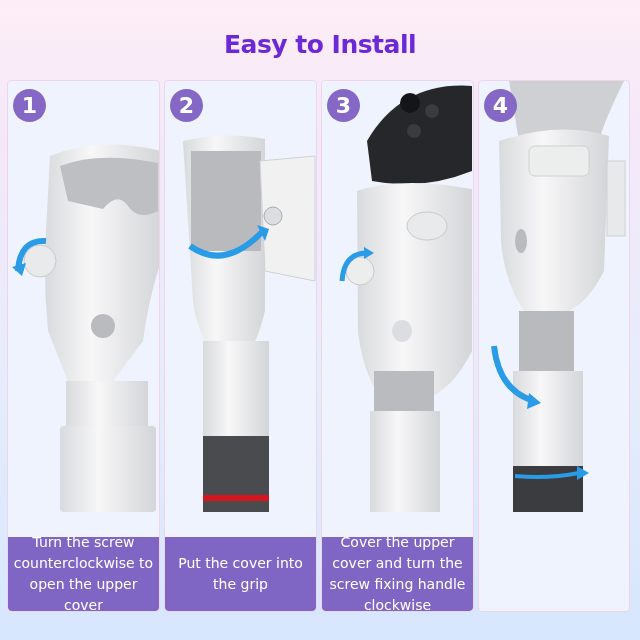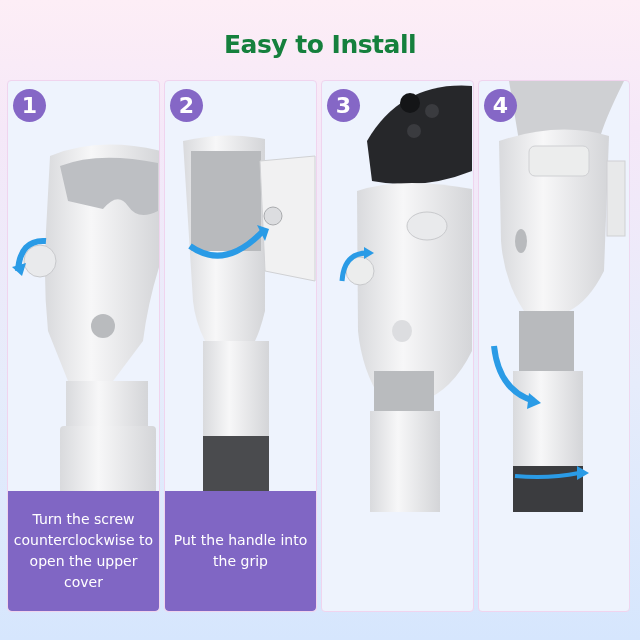--- a/index.html
+++ b/index.html
@@ -3,36 +3,36 @@
   <meta charset="utf-8">
   <style>
     html, body { margin: 0; padding: 0; }
     body {
       width: 640px; height: 640px; overflow: hidden; position: relative;
       background: linear-gradient(180deg, #fdeef6 0%, #f5e8f8 20%, #e6ecfb 60%, #d6e6fd 100%);
       font-family: "DejaVu Sans", sans-serif;
     }
     .title {
       position: absolute; top: 30px; left: 0; width: 640px; text-align: center;
-      font-size: 25px; font-weight: bold; color: #15803d; letter-spacing: -0.5px;
+      font-size: 25px; font-weight: bold; color: #6d28d9; letter-spacing: -0.5px;
     }
     .panel {
       position: absolute; top: 80px; width: 153px; height: 532px;
       border: 1px solid #f0d4ee; border-radius: 4px; box-sizing: border-box;
       background: #eef3fd; overflow: hidden;
     }
     .panel .art { position: absolute; left: 0; top: 0; width: 100%; height: 431px; overflow: hidden; }
     .badge {
       position: absolute; top: 8px; left: 5px; width: 33px; height: 33px; border-radius: 50%;
       background: #8567c6; color: #fff; font-weight: bold; font-size: 22px;
       display: flex; align-items: center; justify-content: center; z-index: 5;
       font-family: "DejaVu Sans", sans-serif;
     }
     .caption {
-      position: absolute; left: 0; bottom: 0; width: 100%; height: 120px;
+      position: absolute; left: 0; bottom: 0; width: 100%; height: 74px;
       background: #8066c4; color: #fff; border-radius: 0 0 4px 4px;
       display: flex; align-items: center; justify-content: center; text-align: center;
       font-size: 14px; line-height: 21px; padding: 0 4px; box-sizing: border-box;
       font-family: "DejaVu Sans", sans-serif;
     }
     svg { display: block; }
   </style>
 </head>
 <body>
 
@@ -78,21 +78,21 @@
       <path d="M95 80 L150 75 L150 200 L100 190 Z" fill="#f1f1f2" stroke="#d0d1d4"></path>
       <circle cx="108" cy="135" r="9" fill="#dcdde0" stroke="#a9abae"></circle>
       <path d="M25 165 Q60 190 98 150" stroke="#2a9be6" stroke-width="6" fill="none"></path>
       <polygon points="92,144 104,148 100,160" fill="#2a9be6"></polygon>
       <rect x="38" y="260" width="66" height="95" fill="url(#w2)"></rect>
       <rect x="38" y="355" width="66" height="62" fill="#4a4b4e"></rect>
       <rect x="38" y="414" width="66" height="6" fill="#d8151f"></rect>
       <rect x="38" y="420" width="66" height="11" fill="#4a4b4e"></rect>
     </svg>
   </div>
-  <div class="caption">Put the handle into the grip</div>
+  <div class="caption">Put the cover into the grip</div>
 </div>
 
 <div class="panel" style="left:321px;">
   <div class="badge">3</div>
   <div class="art">
     <svg width="153" height="431" viewBox="0 0 153 431">
       <defs>
         <linearGradient id="w3" x1="0" x2="1">
             <stop offset="0" stop-color="#d9dadd"></stop>
             <stop offset="0.4" stop-color="#f7f7f8"></stop>
@@ -106,20 +106,21 @@
       <path d="M35 110 Q80 95 150 108 L150 270 Q130 310 100 320 L60 320 Q40 290 36 250 Z" fill="url(#w3)"></path>
       <ellipse cx="105" cy="145" rx="20" ry="14" fill="#e9eaec" stroke="#c8c9cc"></ellipse>
       <ellipse cx="80" cy="250" rx="10" ry="11" fill="#dcdde0"></ellipse>
       <circle cx="38" cy="190" r="14" fill="#eceded" stroke="#c8c9cc"></circle>
       <path d="M20 200 Q22 172 45 172" stroke="#2a9be6" stroke-width="5" fill="none"></path>
       <polygon points="42,166 52,172 42,178" fill="#2a9be6"></polygon>
       <rect x="52" y="290" width="60" height="40" fill="#b9bbbe"></rect>
       <rect x="48" y="330" width="70" height="101" fill="url(#w3)"></rect>
     </svg>
   </div>
+  <div class="caption">Cover the upper cover and turn the screw fixing handle clockwise</div>
 </div>
 
 <div class="panel" style="left:478px; width:152px;">
   <div class="badge">4</div>
   <div class="art">
     <svg width="152" height="431" viewBox="0 0 152 431">
       <defs>
         <linearGradient id="w4" x1="0" x2="1">
             <stop offset="0" stop-color="#d9dadd"></stop>
             <stop offset="0.4" stop-color="#f7f7f8"></stop>

